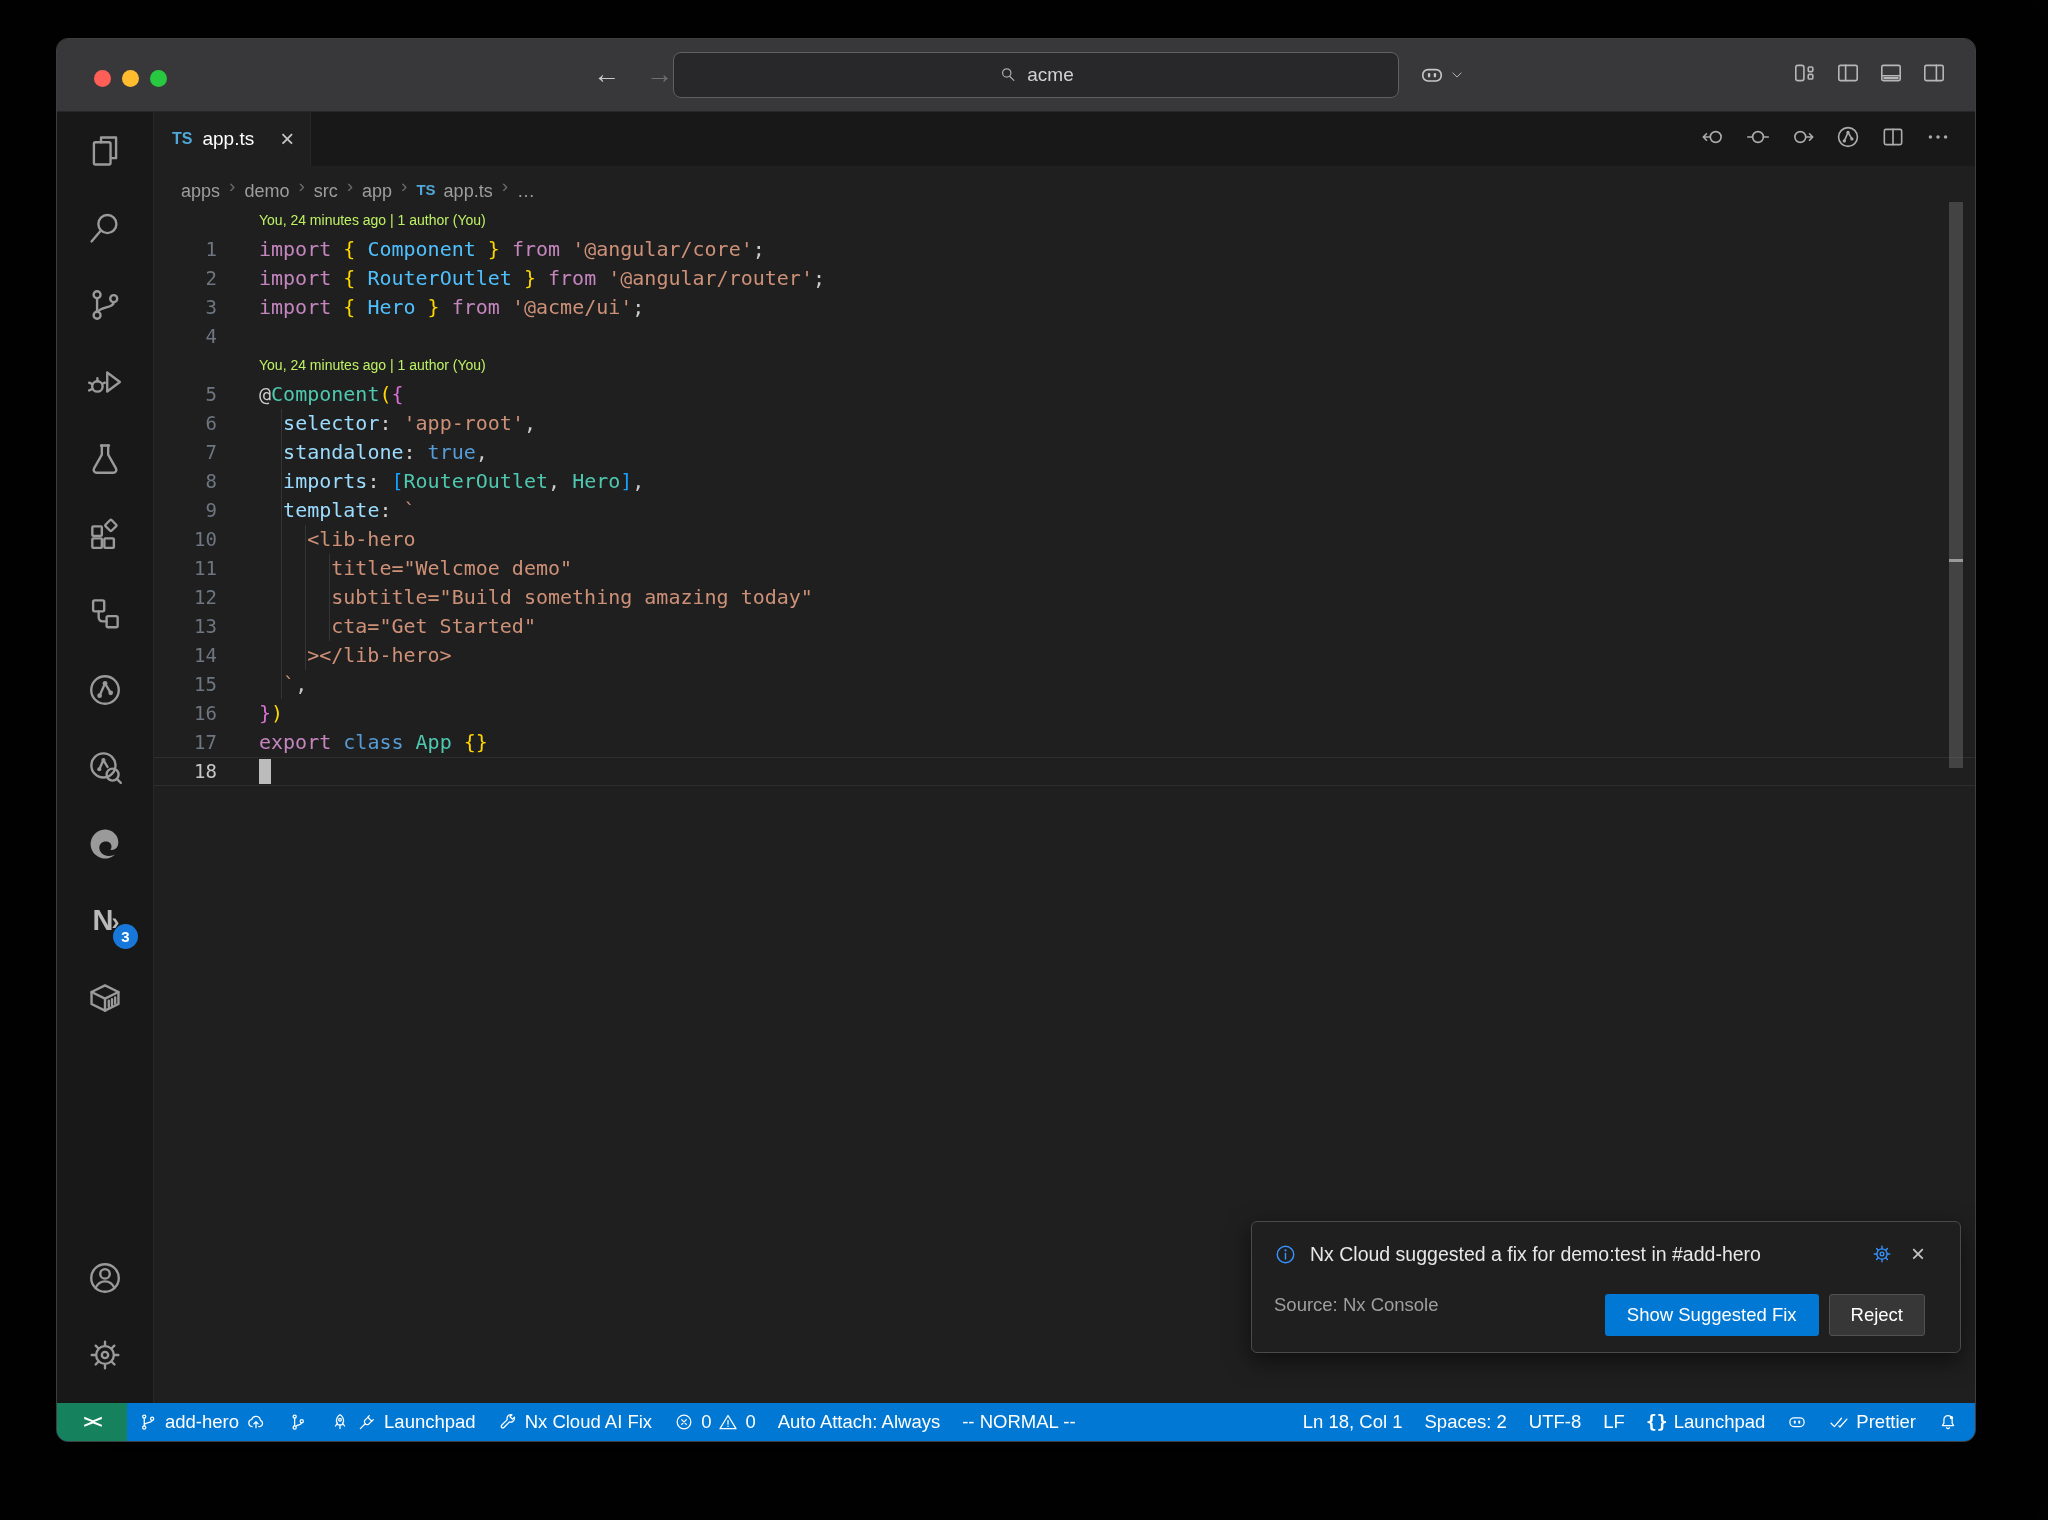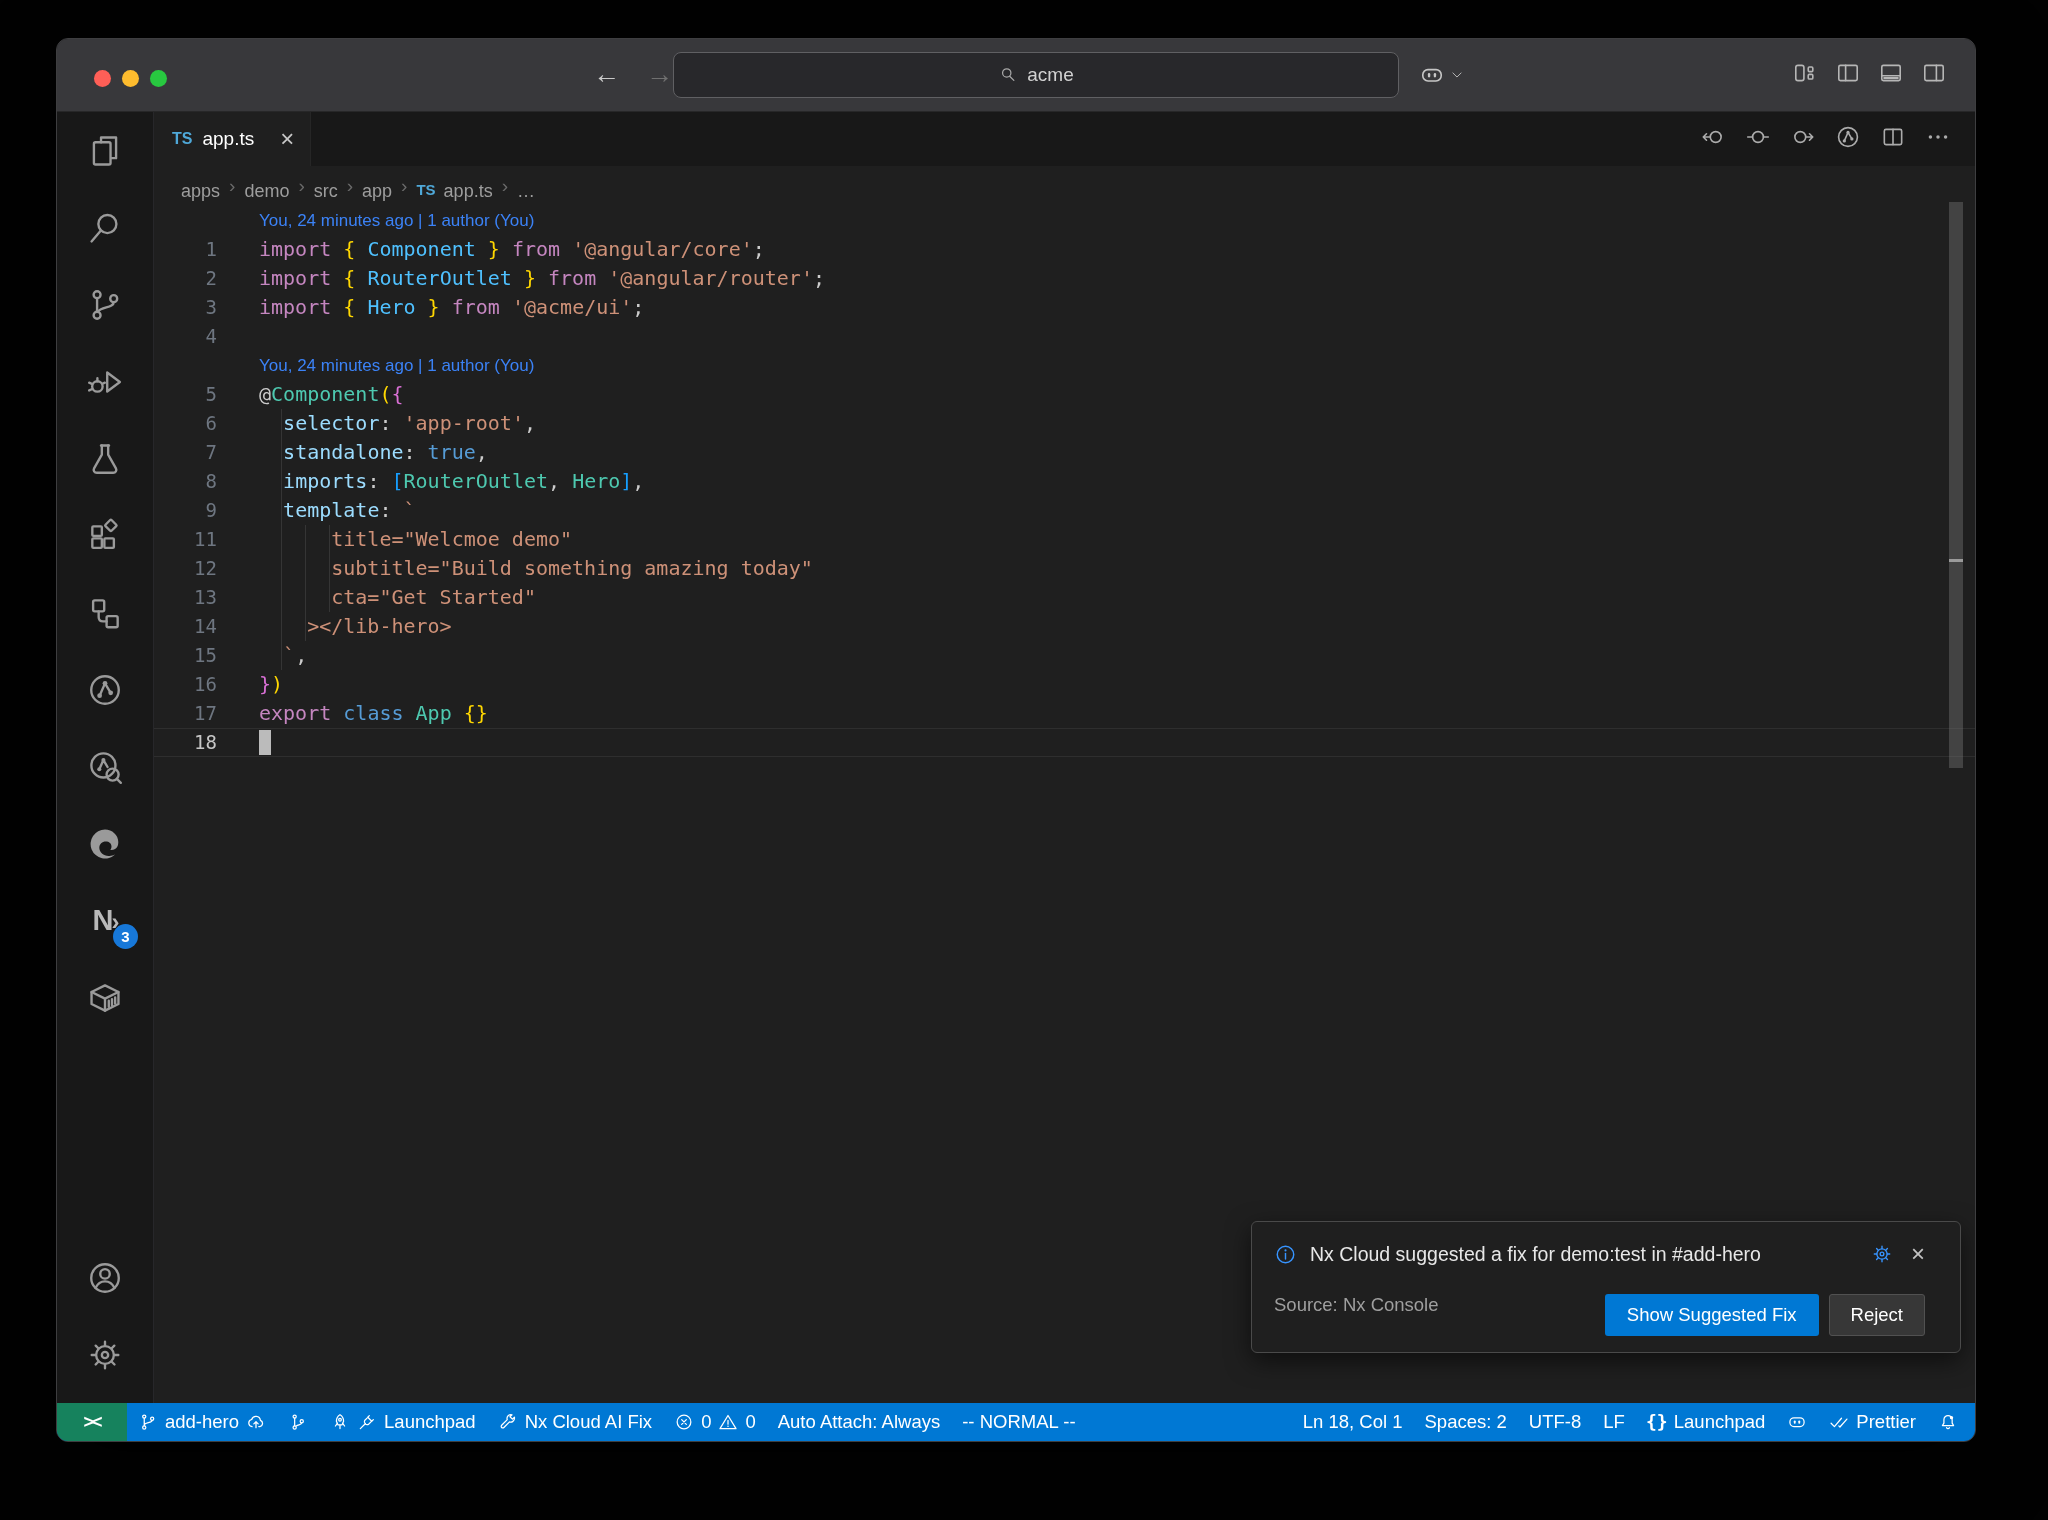--- a/index.html
+++ b/index.html
@@ -48,21 +48,21 @@
                color:#9d9d9d;font-size:18px;}
   .crumb{display:flex;align-items:flex-start;gap:8px;margin-top:11px;}
   .crumb .ts-badge{font-size:15px;}
   .sep{color:#6a6a6a;font-size:19px;}
   .editor{flex:1;position:relative;font-family:"DejaVu Sans Mono",monospace;font-size:20px;min-height:0;}
   .row{display:flex;height:29px;line-height:29px;position:relative;}
   .row.current{box-shadow:inset 0 1px 0 #2e2e2e, inset 0 -1px 0 #2e2e2e;}
   .ln{width:63px;flex:none;text-align:right;color:#6e7681;font-size:19px;}
   .row.current .ln{color:#c6c6c6;}
   .code{margin-left:42px;position:relative;white-space:pre;color:#cccccc;}
-  .code.blame{color:#3b82f6;font-family:"Liberation Sans","DejaVu Sans",sans-serif;font-size:17px;}
+  .code.blame{color:#bef264;font-family:"Liberation Sans","DejaVu Sans",sans-serif;font-size:14px;}
   .guide{position:absolute;top:0;bottom:0;width:1px;background:#353535;}
   .cursor{position:absolute;left:0;top:2px;width:12px;height:25px;background:#bbbbbb;}
   .scrollbar{position:absolute;right:12px;top:90px;width:14px;height:566px;background:rgba(125,125,125,.38);}
   .scroll-marker{position:absolute;right:12px;top:447px;width:14px;height:3px;background:#9a9a9a;}
   
   .statusbar{height:38px;flex:none;display:flex;align-items:stretch;color:#fff;font-size:18.5px;}
   .remote{width:70px;flex:none;display:flex;align-items:center;justify-content:center;
           font-weight:bold;font-size:18px;letter-spacing:-2px;}
   .status-group{display:flex;align-items:stretch;}
   .status-group.right{margin-left:auto;padding-right:6px;}
@@ -405,20 +405,24 @@
             </div>
             <div class="row">
               <div class="ln">8</div>
               <div class="code"><span class="guide" style="left: calc(2ch - 2px);"></span><span class="tok" style="color: rgb(204, 204, 204);">  </span><span class="tok" style="color: rgb(156, 220, 254);">imports</span><span class="tok" style="color: rgb(204, 204, 204);">: </span><span class="tok" style="color: rgb(23, 159, 255);">[</span><span class="tok" style="color: rgb(78, 201, 176);">RouterOutlet</span><span class="tok" style="color: rgb(204, 204, 204);">, </span><span class="tok" style="color: rgb(78, 201, 176);">Hero</span><span class="tok" style="color: rgb(23, 159, 255);">]</span><span class="tok" style="color: rgb(204, 204, 204);">,</span></div>
             </div>
             <div class="row">
               <div class="ln">9</div>
               <div class="code"><span class="guide" style="left: calc(2ch - 2px);"></span><span class="tok" style="color: rgb(204, 204, 204);">  </span><span class="tok" style="color: rgb(156, 220, 254);">template</span><span class="tok" style="color: rgb(204, 204, 204);">: </span><span class="tok" style="color: rgb(206, 145, 120);">`</span></div>
             </div>
             <div class="row">
+              <div class="ln">10</div>
+              <div class="code"><span class="guide" style="left: calc(2ch - 2px);"></span><span class="guide" style="left: calc(4ch - 2px);"></span><span class="tok" style="color: rgb(206, 145, 120);">    &lt;lib-hero</span></div>
+            </div>
+            <div class="row">
               <div class="ln">11</div>
               <div class="code"><span class="guide" style="left: calc(2ch - 2px);"></span><span class="guide" style="left: calc(4ch - 2px);"></span><span class="guide" style="left: calc(6ch - 2px);"></span><span class="tok" style="color: rgb(206, 145, 120);">      title="Welcmoe demo"</span></div>
             </div>
             <div class="row">
               <div class="ln">12</div>
               <div class="code"><span class="guide" style="left: calc(2ch - 2px);"></span><span class="guide" style="left: calc(4ch - 2px);"></span><span class="guide" style="left: calc(6ch - 2px);"></span><span class="tok" style="color: rgb(206, 145, 120);">      subtitle="Build something amazing today"</span></div>
             </div>
             <div class="row">
               <div class="ln">13</div>
               <div class="code"><span class="guide" style="left: calc(2ch - 2px);"></span><span class="guide" style="left: calc(4ch - 2px);"></span><span class="guide" style="left: calc(6ch - 2px);"></span><span class="tok" style="color: rgb(206, 145, 120);">      cta="Get Started"</span></div>

